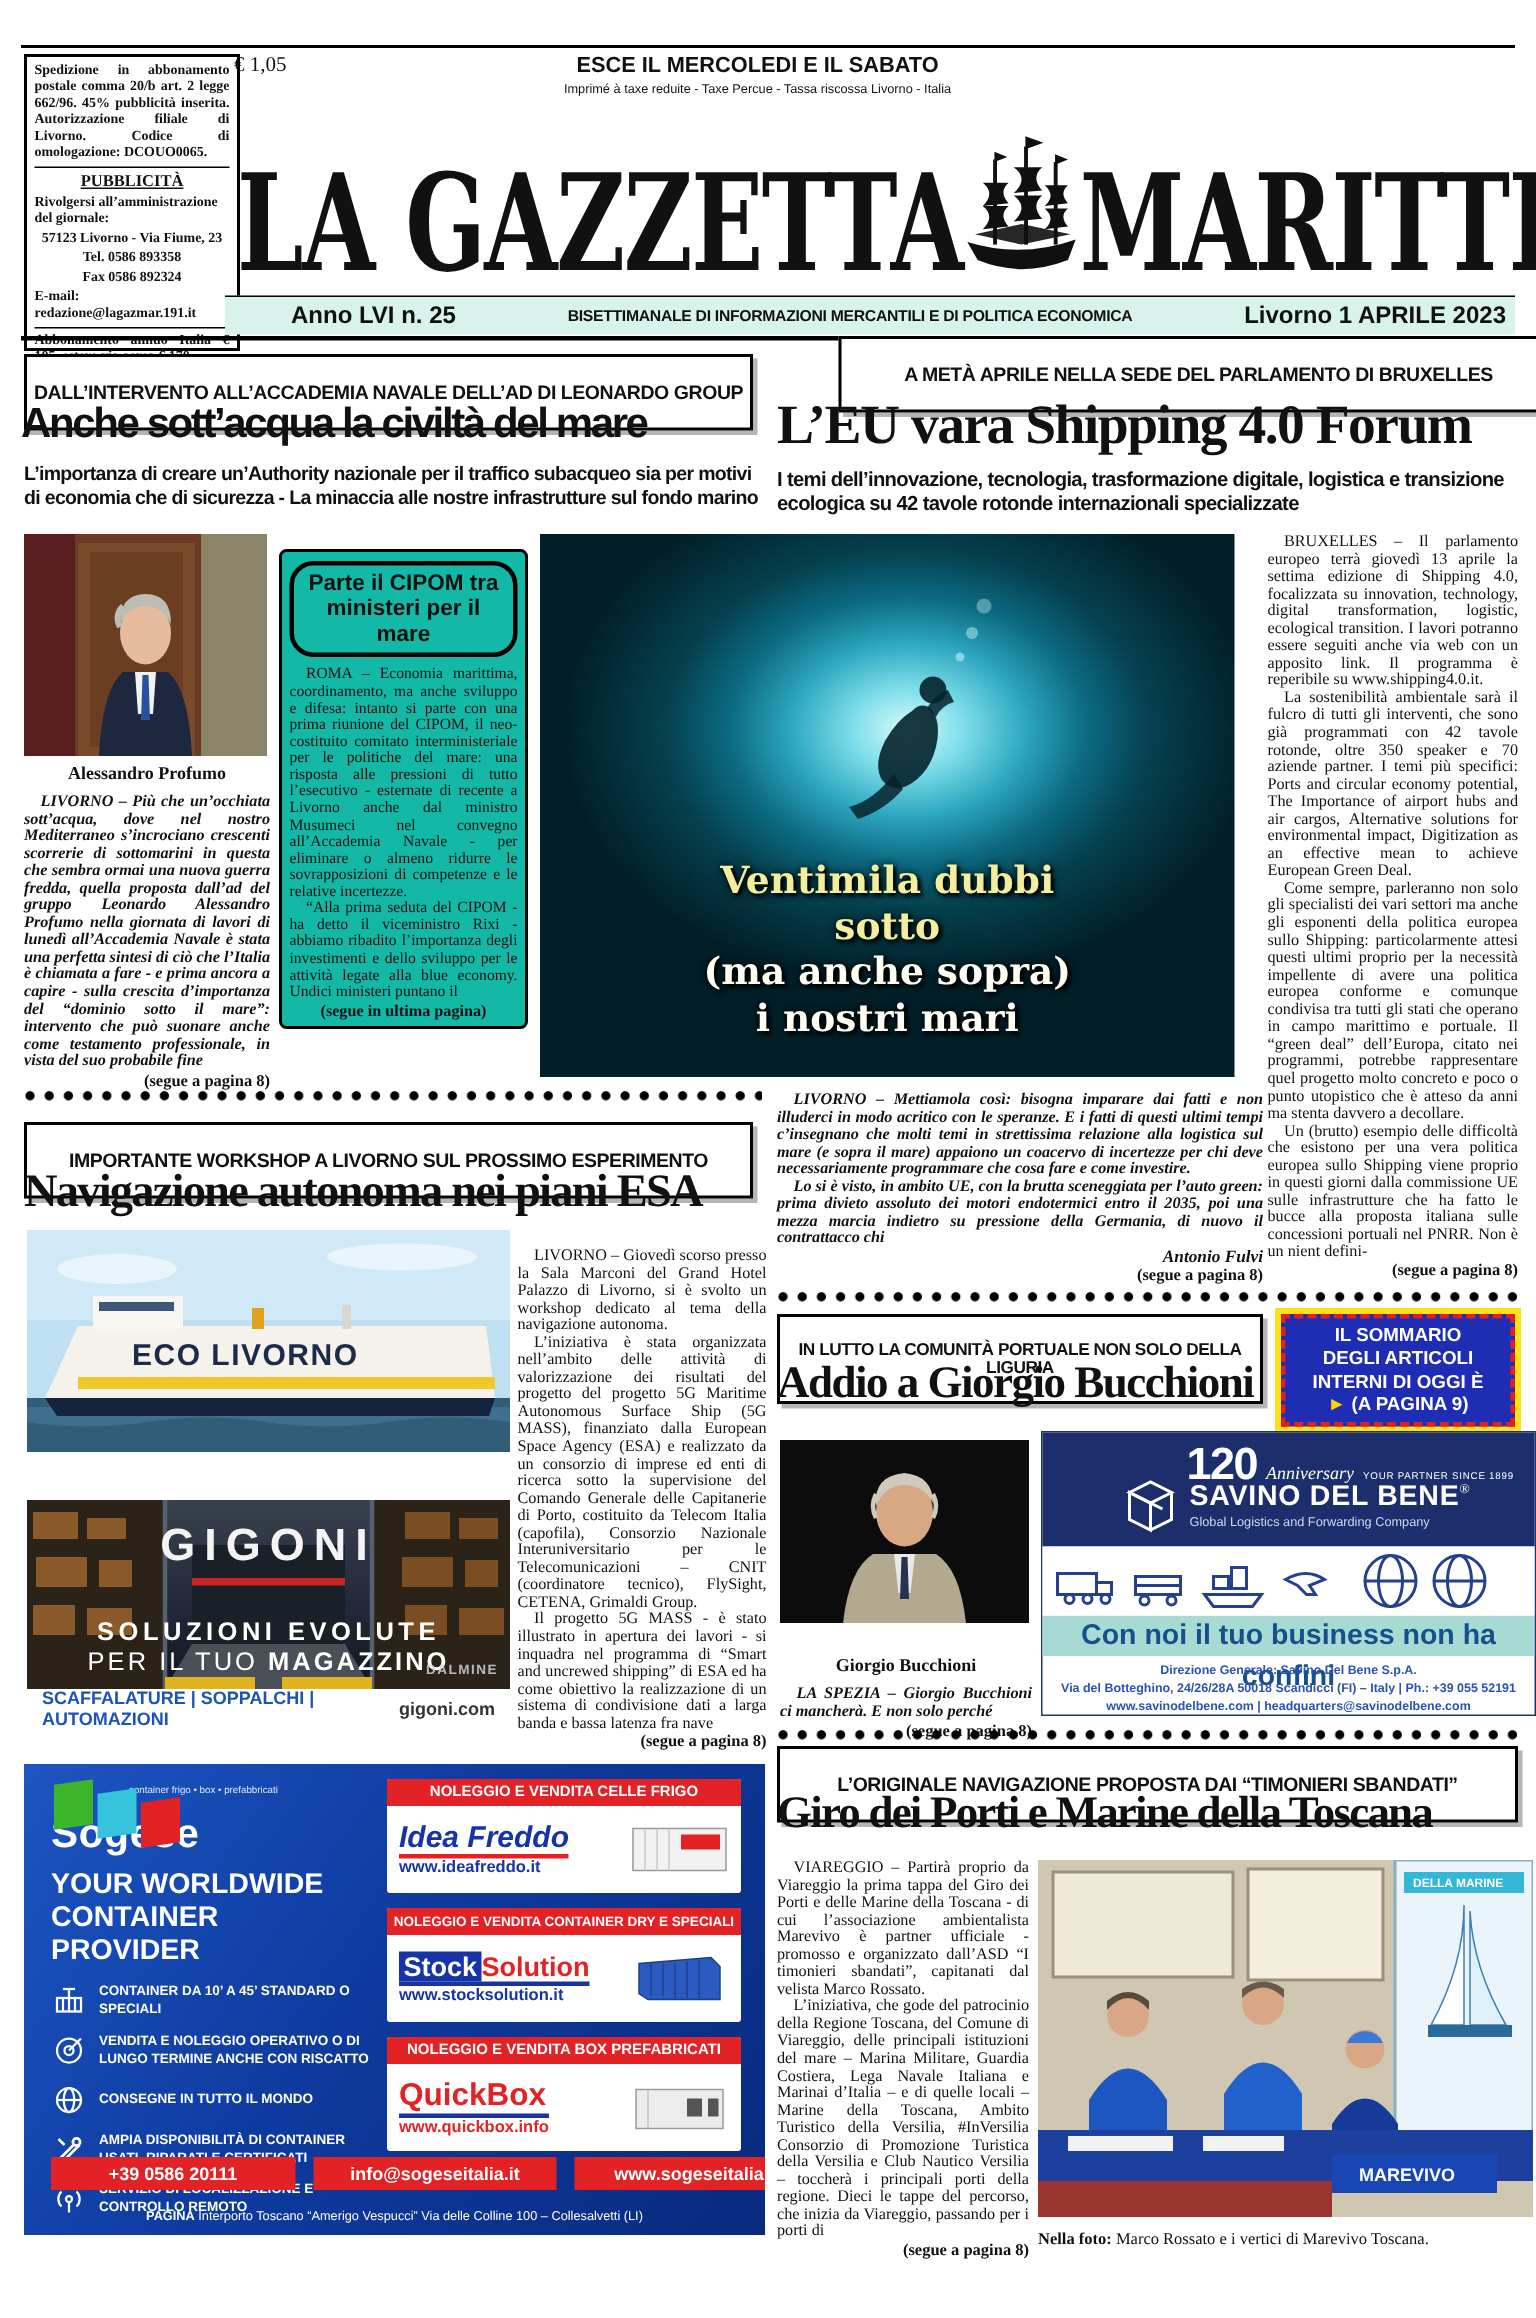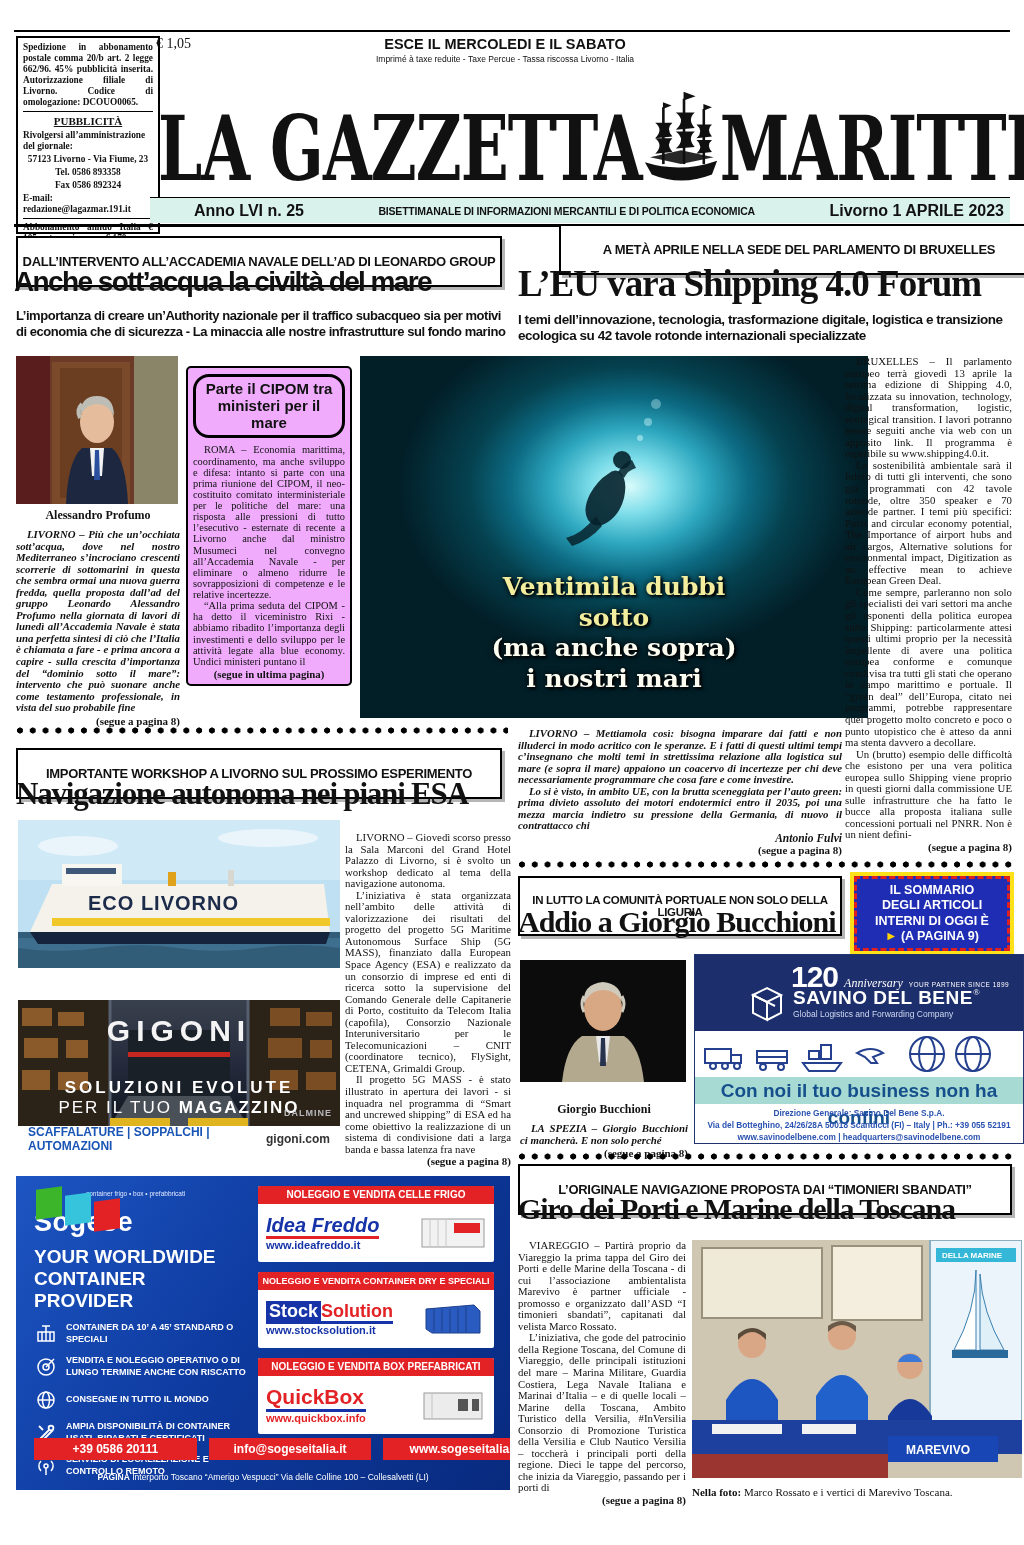--- a/index.html
+++ b/index.html
@@ -32,21 +32,21 @@
   
   .bodytxt{font-size:10.8px;line-height:1.07;text-align:justify;}
   .bodytxt p{margin:0;text-indent:11px;}
   .ital{font-style:italic;font-weight:bold;}
   .segue{font-weight:bold;font-style:normal;text-align:right;font-size:11px;margin-top:1px;}
   .byline{font-weight:bold;text-align:right;font-size:11.5px;}
   .caption{font-weight:bold;text-align:center;font-size:12px;}
   .dots{height:9px;background-image:radial-gradient(circle at 4px 4.5px,#000 2.8px,transparent 3.3px);
         background-size:12.8px 9px;background-repeat:repeat-x;}
   
-  .cipom{border:2px solid #000;border-radius:5px;padding:6px 5px 4px;background:#f0abfc;}
+  .cipom{border:2px solid #000;border-radius:5px;padding:6px 5px 4px;background:#14b8a6;}
   .cipom-title{border:3px solid #000;border-radius:16px;text-align:center;font-family:"Liberation Sans",sans-serif;
                font-weight:bold;font-size:15px;line-height:1.12;padding:4px 2px;margin-bottom:6px;}
   .cipom .bodytxt{font-size:10.4px;}
   .cipom .segue{text-align:center;font-size:10.8px;}
   
   .under{background:radial-gradient(ellipse 230px 170px at 53% 36%,#d9fbfb 0%,#7fdeea 16%,#2da7bf 34%,#0c6a82 52%,#05414f 70%,#021f28 100%);}
   .under-overlay{position:absolute;left:0;right:0;bottom:24px;text-align:center;font-family:"DejaVu Serif",serif;
                  font-weight:bold;font-size:25px;line-height:1.22;text-shadow:2px 2px 3px #000,0 0 6px #000;}
   .under-overlay div:nth-child(1),.under-overlay div:nth-child(2){color:#f3edA0;color:#f3ed9e;}
   .under-overlay div:nth-child(3),.under-overlay div:nth-child(4){color:#fdfdf2;}
@@ -202,21 +202,21 @@
       <p>ROMA – Economia marittima, coordinamento, ma anche sviluppo e difesa: intanto si parte con una prima riunione del CIPOM, il neo-costituito comitato interministeriale per le politiche del mare: una risposta alle pressioni di tutto l’esecutivo - esternate di recente a Livorno anche dal ministro Musumeci nel convegno all’Accademia Navale - per eliminare o almeno ridurre le sovrapposizioni di competenze e le relative incertezze.</p>
       <p>“Alla prima seduta del CIPOM - ha detto il viceministro Rixi - abbiamo ribadito l’importanza degli investimenti e dello sviluppo per le attività legate alla blue economy. Undici ministeri puntano il</p>
     </div>
     <div class="segue" style="text-align:center;">(segue in ultima pagina)</div>
   </div>
 
   <div class="abs kicker" style="left:530px;top:224px;width:472px;margin-left:29px;">A METÀ APRILE NELLA SEDE DEL PARLAMENTO DI BRUXELLES</div>
   <div class="abs hl-serif" style="left:518px;top:262px;width:496px;font-size:37px;letter-spacing:-1px;">L’EU vara Shipping 4.0 Forum</div>
   <div class="abs subhead" style="left:518px;top:312px;width:496px;height:44px;font-size:13.5px;">I temi dell’innovazione, tecnologia, trasformazione digitale, logistica e transizione ecologica su 42 tavole rotonde internazionali specializzate</div>
 
-  <div class="abs under" style="left:360px;top:356px;width:508px;height:362px;">
+  <div class="abs under" style="left:360px;top:356px;width:463px;height:362px;">
     <svg width="480" height="362" viewBox="0 0 480 362" style="position:absolute;left:0;top:0;">
       <path d="M248,118 q-10,6 -18,20 q-8,16 -2,26 q8,10 20,2 q12,-8 16,-24 q4,-18 -4,-26 q-6,-4 -12,2 Z" fill="#06222c" opacity="0.9"></path>
       <path d="M236,160 q-14,18 -30,22 l6,8 q18,-6 30,-20 Z" fill="#06222c" opacity="0.85"></path>
       <path d="M258,116 q6,-10 14,-12 l4,8 q-8,2 -12,10 Z" fill="#06222c" opacity="0.85"></path>
       <circle cx="262" cy="104" r="9" fill="#06222c" opacity="0.9"></circle>
       <circle cx="280" cy="82" r="3" fill="#bdeef2" opacity="0.6"></circle>
       <circle cx="288" cy="66" r="4" fill="#bdeef2" opacity="0.5"></circle>
       <circle cx="296" cy="48" r="5" fill="#bdeef2" opacity="0.4"></circle>
     </svg>
     <div class="under-overlay">

